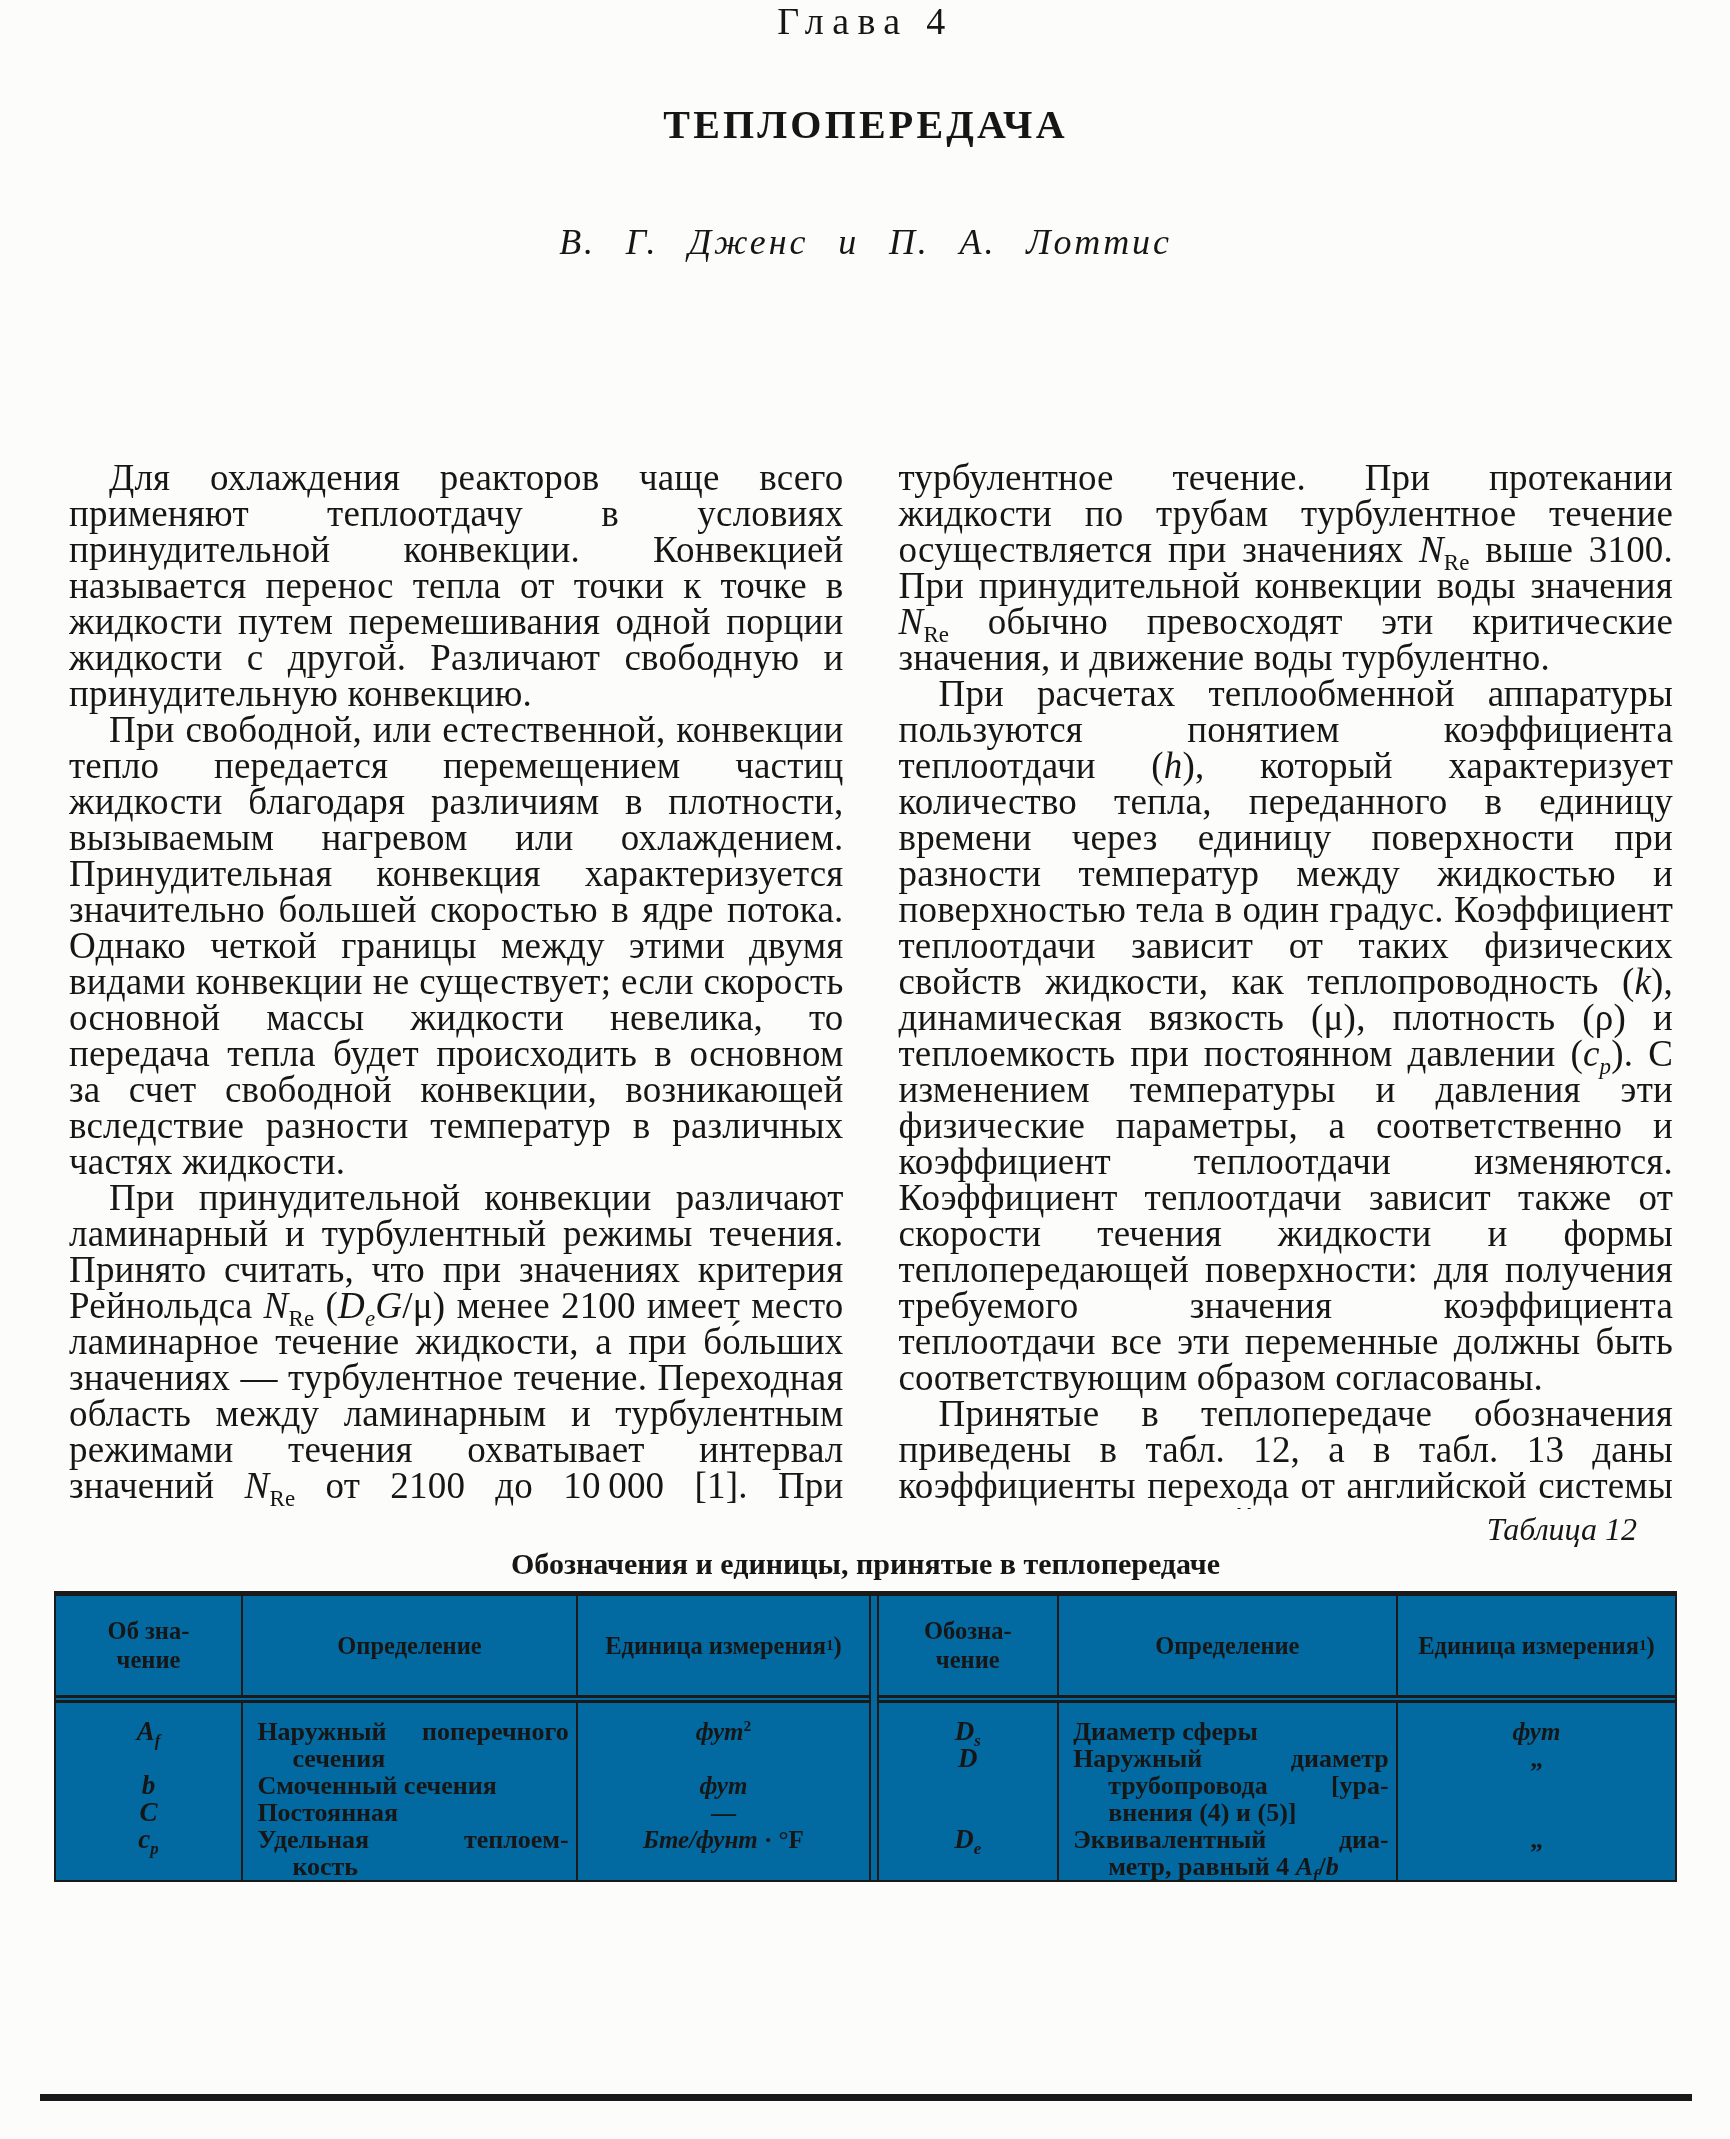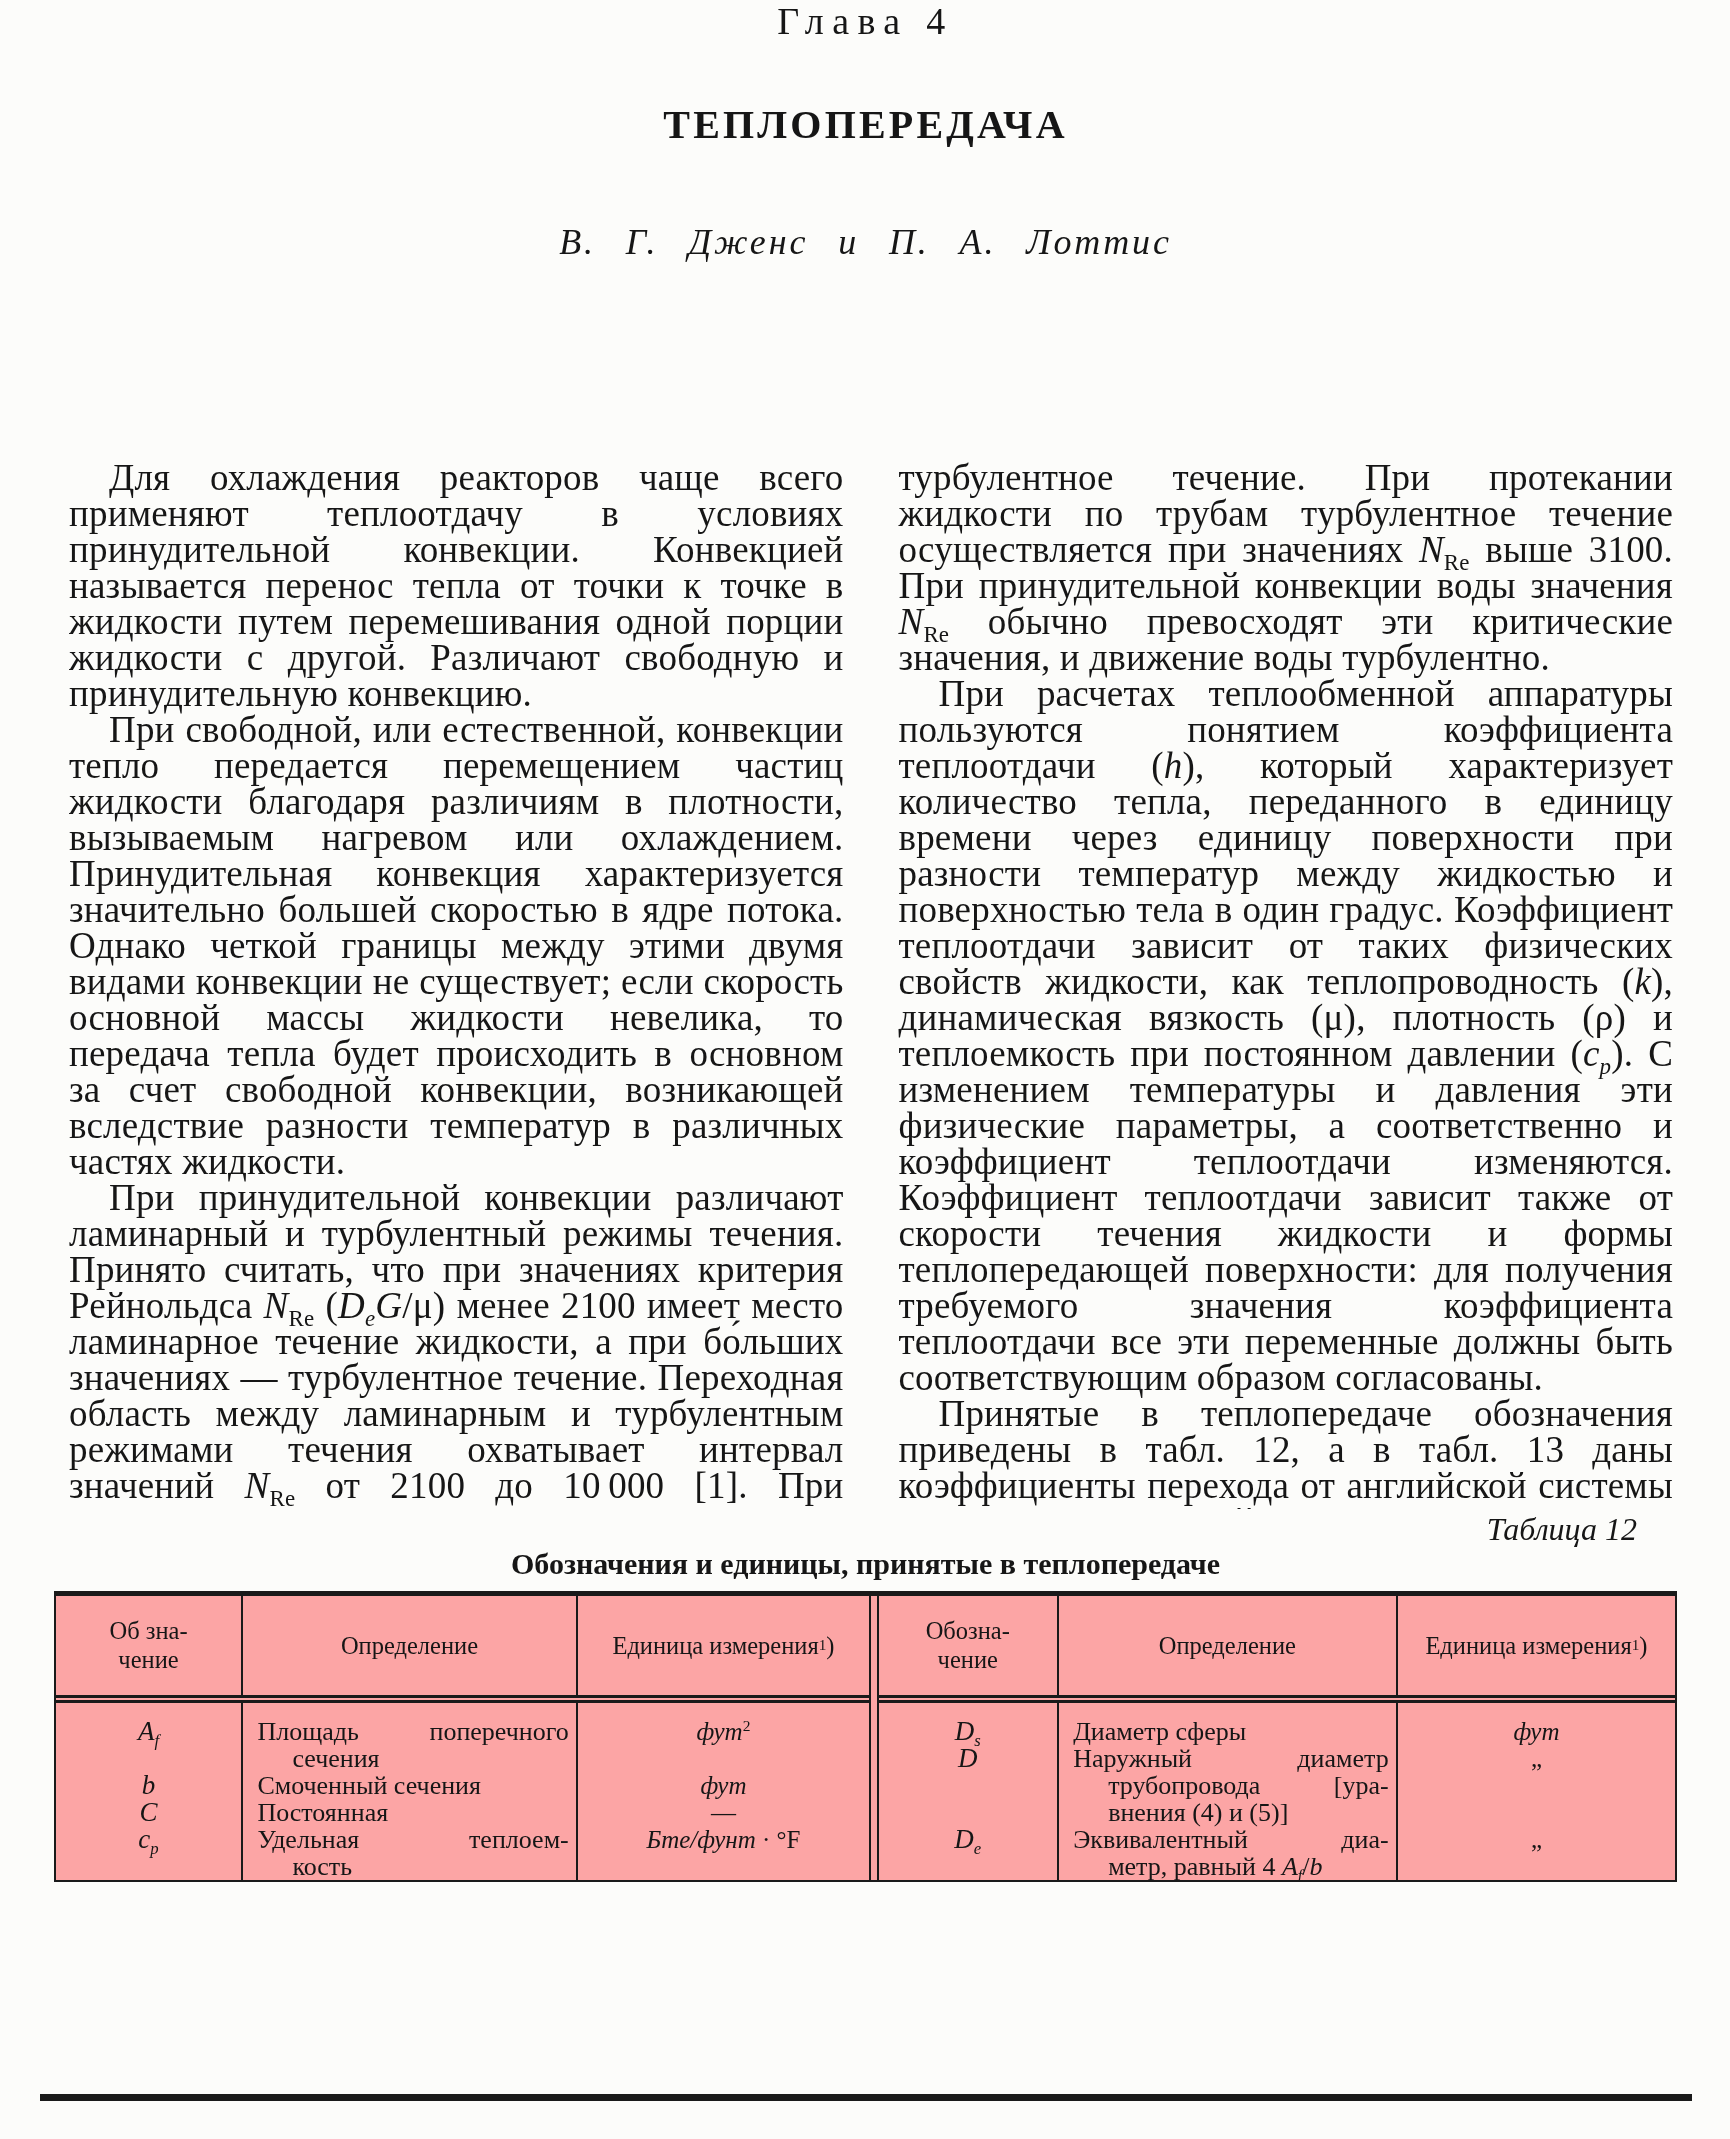--- a/index.html
+++ b/index.html
@@ -62,21 +62,22 @@
   }
   
   .dtable{
     display:flex;
     margin:11.5px 54px 0 54px;
     height:291px;
     box-sizing:border-box;
     border:2.2px solid #1a1a1a;
     border-top:5.8px solid #1a1a1a;
     overflow:hidden;
-    background:#fca5a5;
+    background:#0369a1;
+    font-weight:bold;
   }
   .half{display:flex;flex-direction:column;min-width:0;}
   .half.lh{width:813px;}
   .half.rh{flex:1;}
   .divider{width:5.8px;border-left:2.2px solid #1a1a1a;border-right:2.2px solid #1a1a1a;}
   .hrow{
     display:grid;
     height:107px;
     box-sizing:border-box;
     border-bottom:8px double #1a1a1a;
@@ -139,21 +140,21 @@
         <div class="cell">Единица измерения<sup>1</sup>)</div>
       </div>
       <div class="brow spacer">
         <div class="cell cs"></div>
           <div class="cell cd"></div>
           <div class="cell"></div>
       </div>
       <div class="brow">
         <div class="cell cs bsym"><i>A<sub>f</sub></i></div>
         <div class="cell cd bdef">
-          <div class="dl st">Площадь поперечного</div>
+          <div class="dl st">Наружный поперечного</div>
           <div class="dl ct">сечения</div>
         </div>
         <div class="cell bunit"><i>фут</i><sup>2</sup></div>
       </div>
       <div class="brow">
         <div class="cell cs bsym"><i>b</i></div>
         <div class="cell cd bdef">
           <div class="dl">Смоченный сечения</div>
         </div>
         <div class="cell bunit"><i>фут</i></div>

